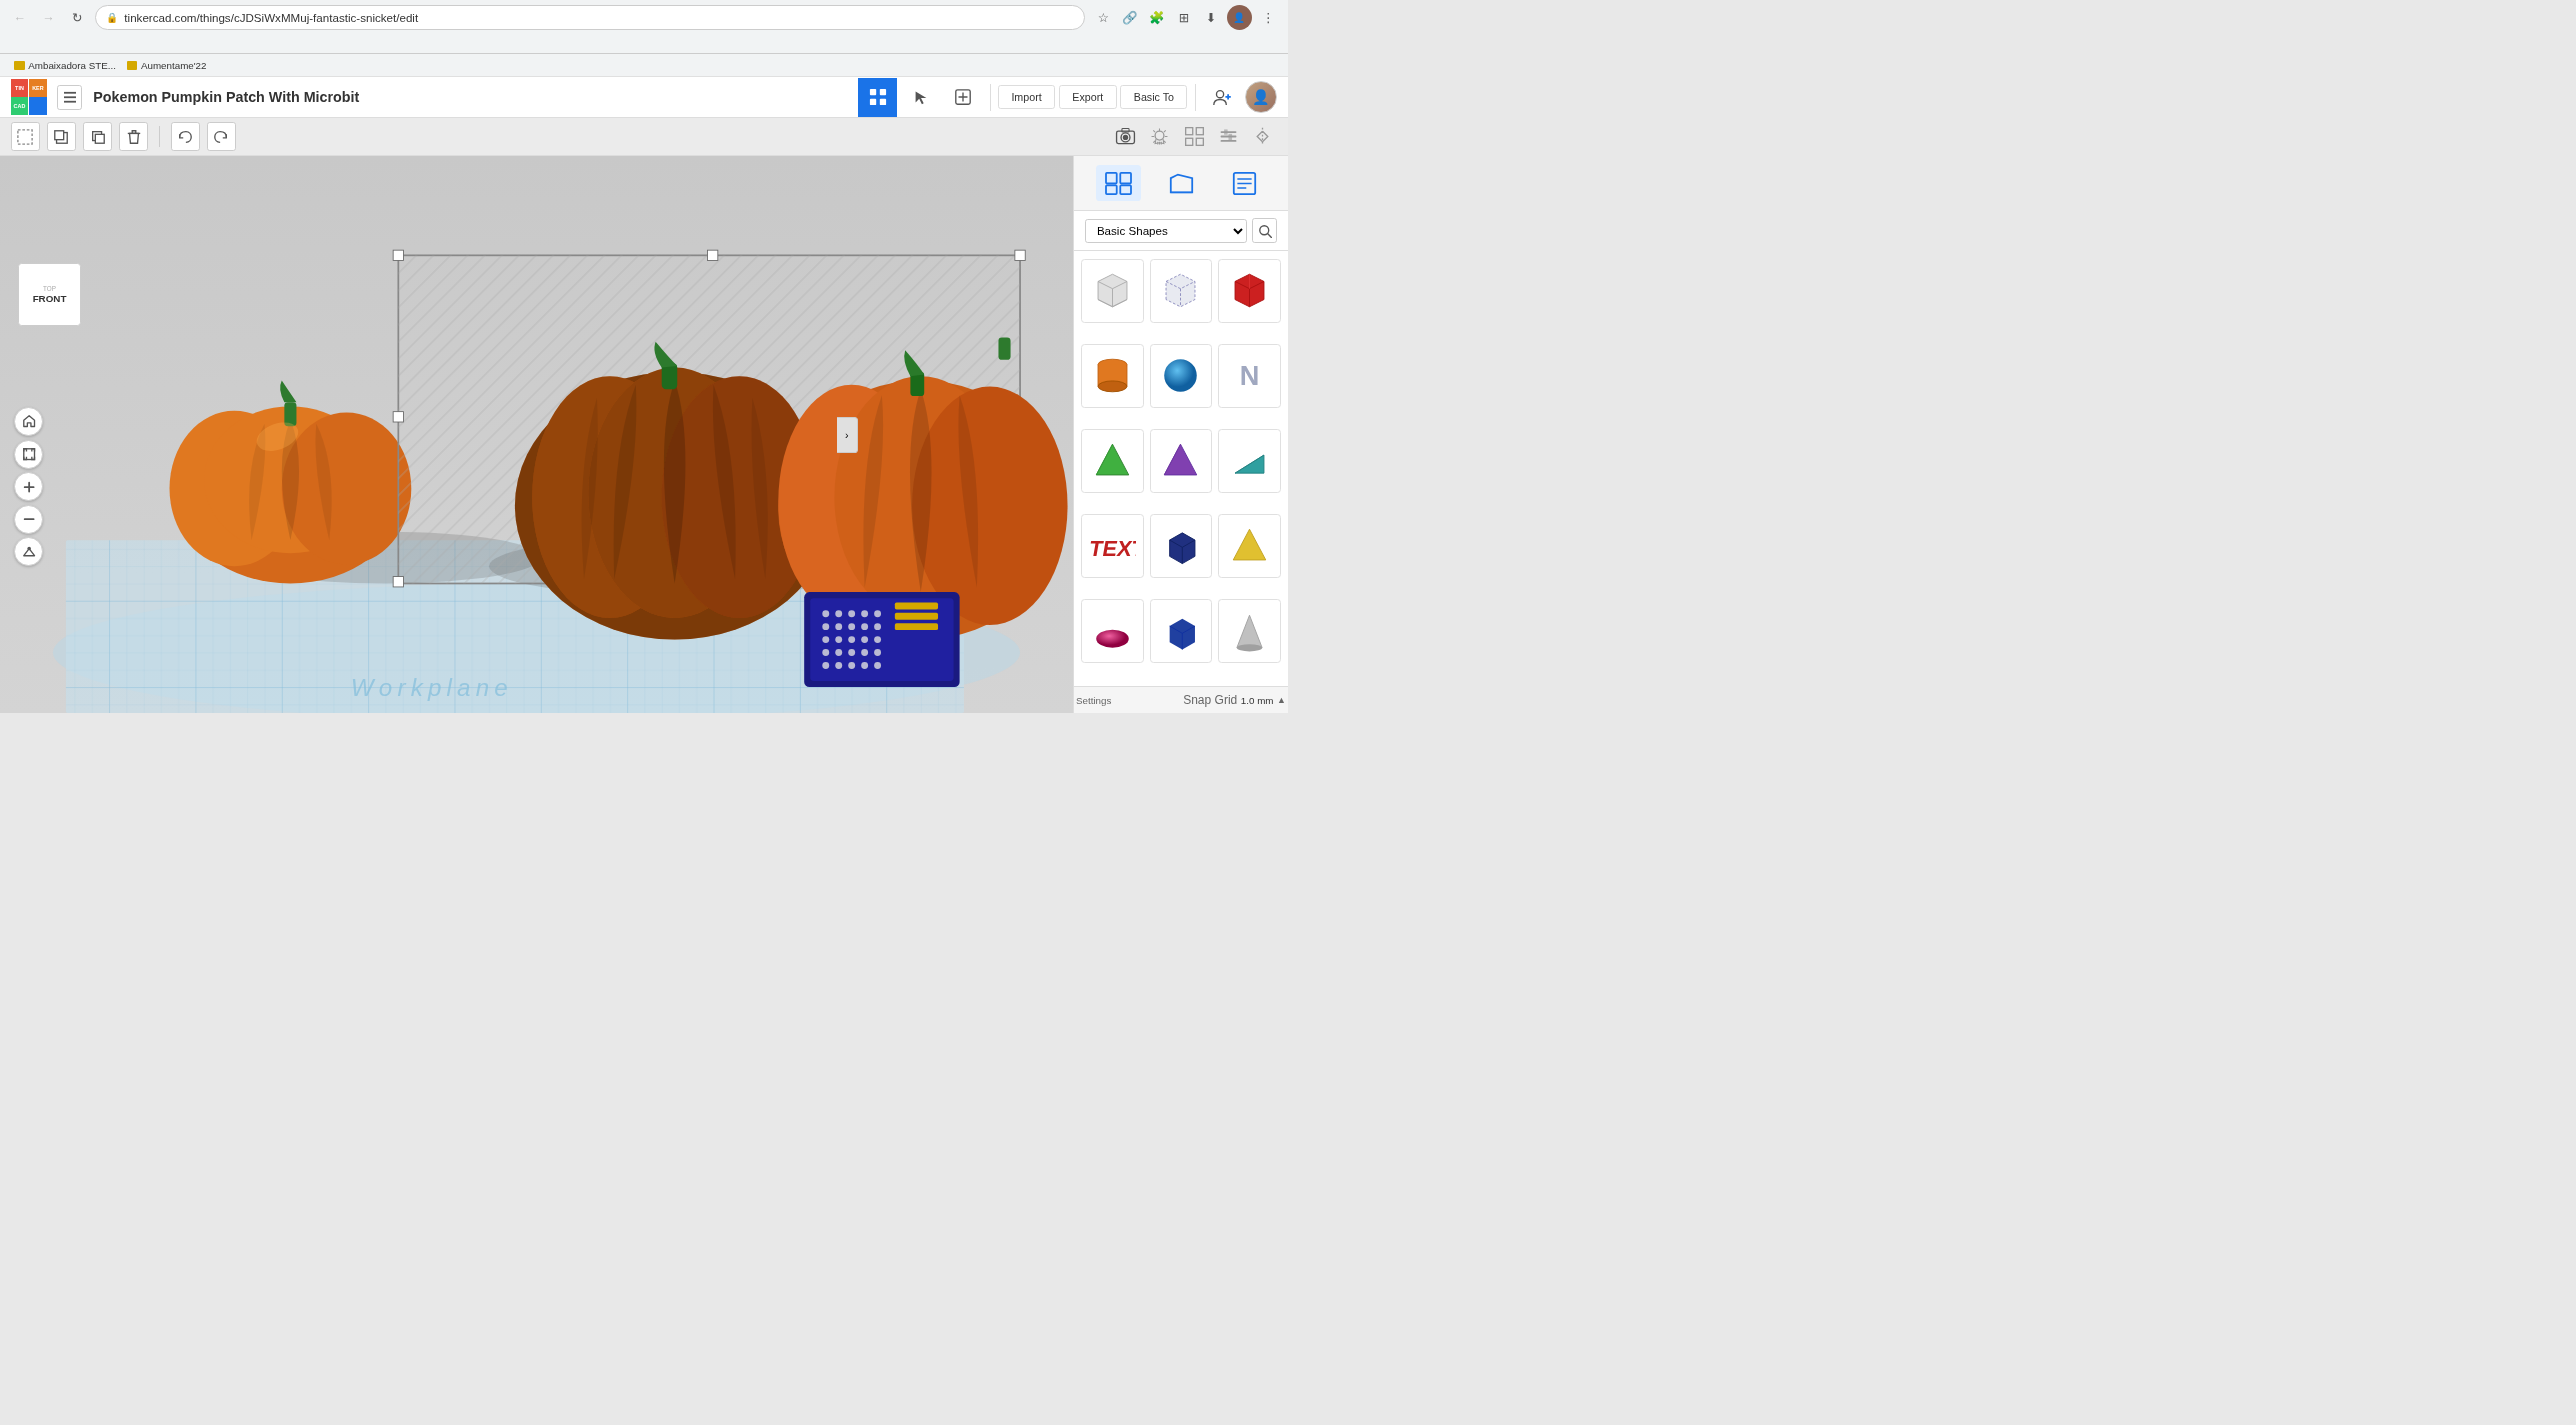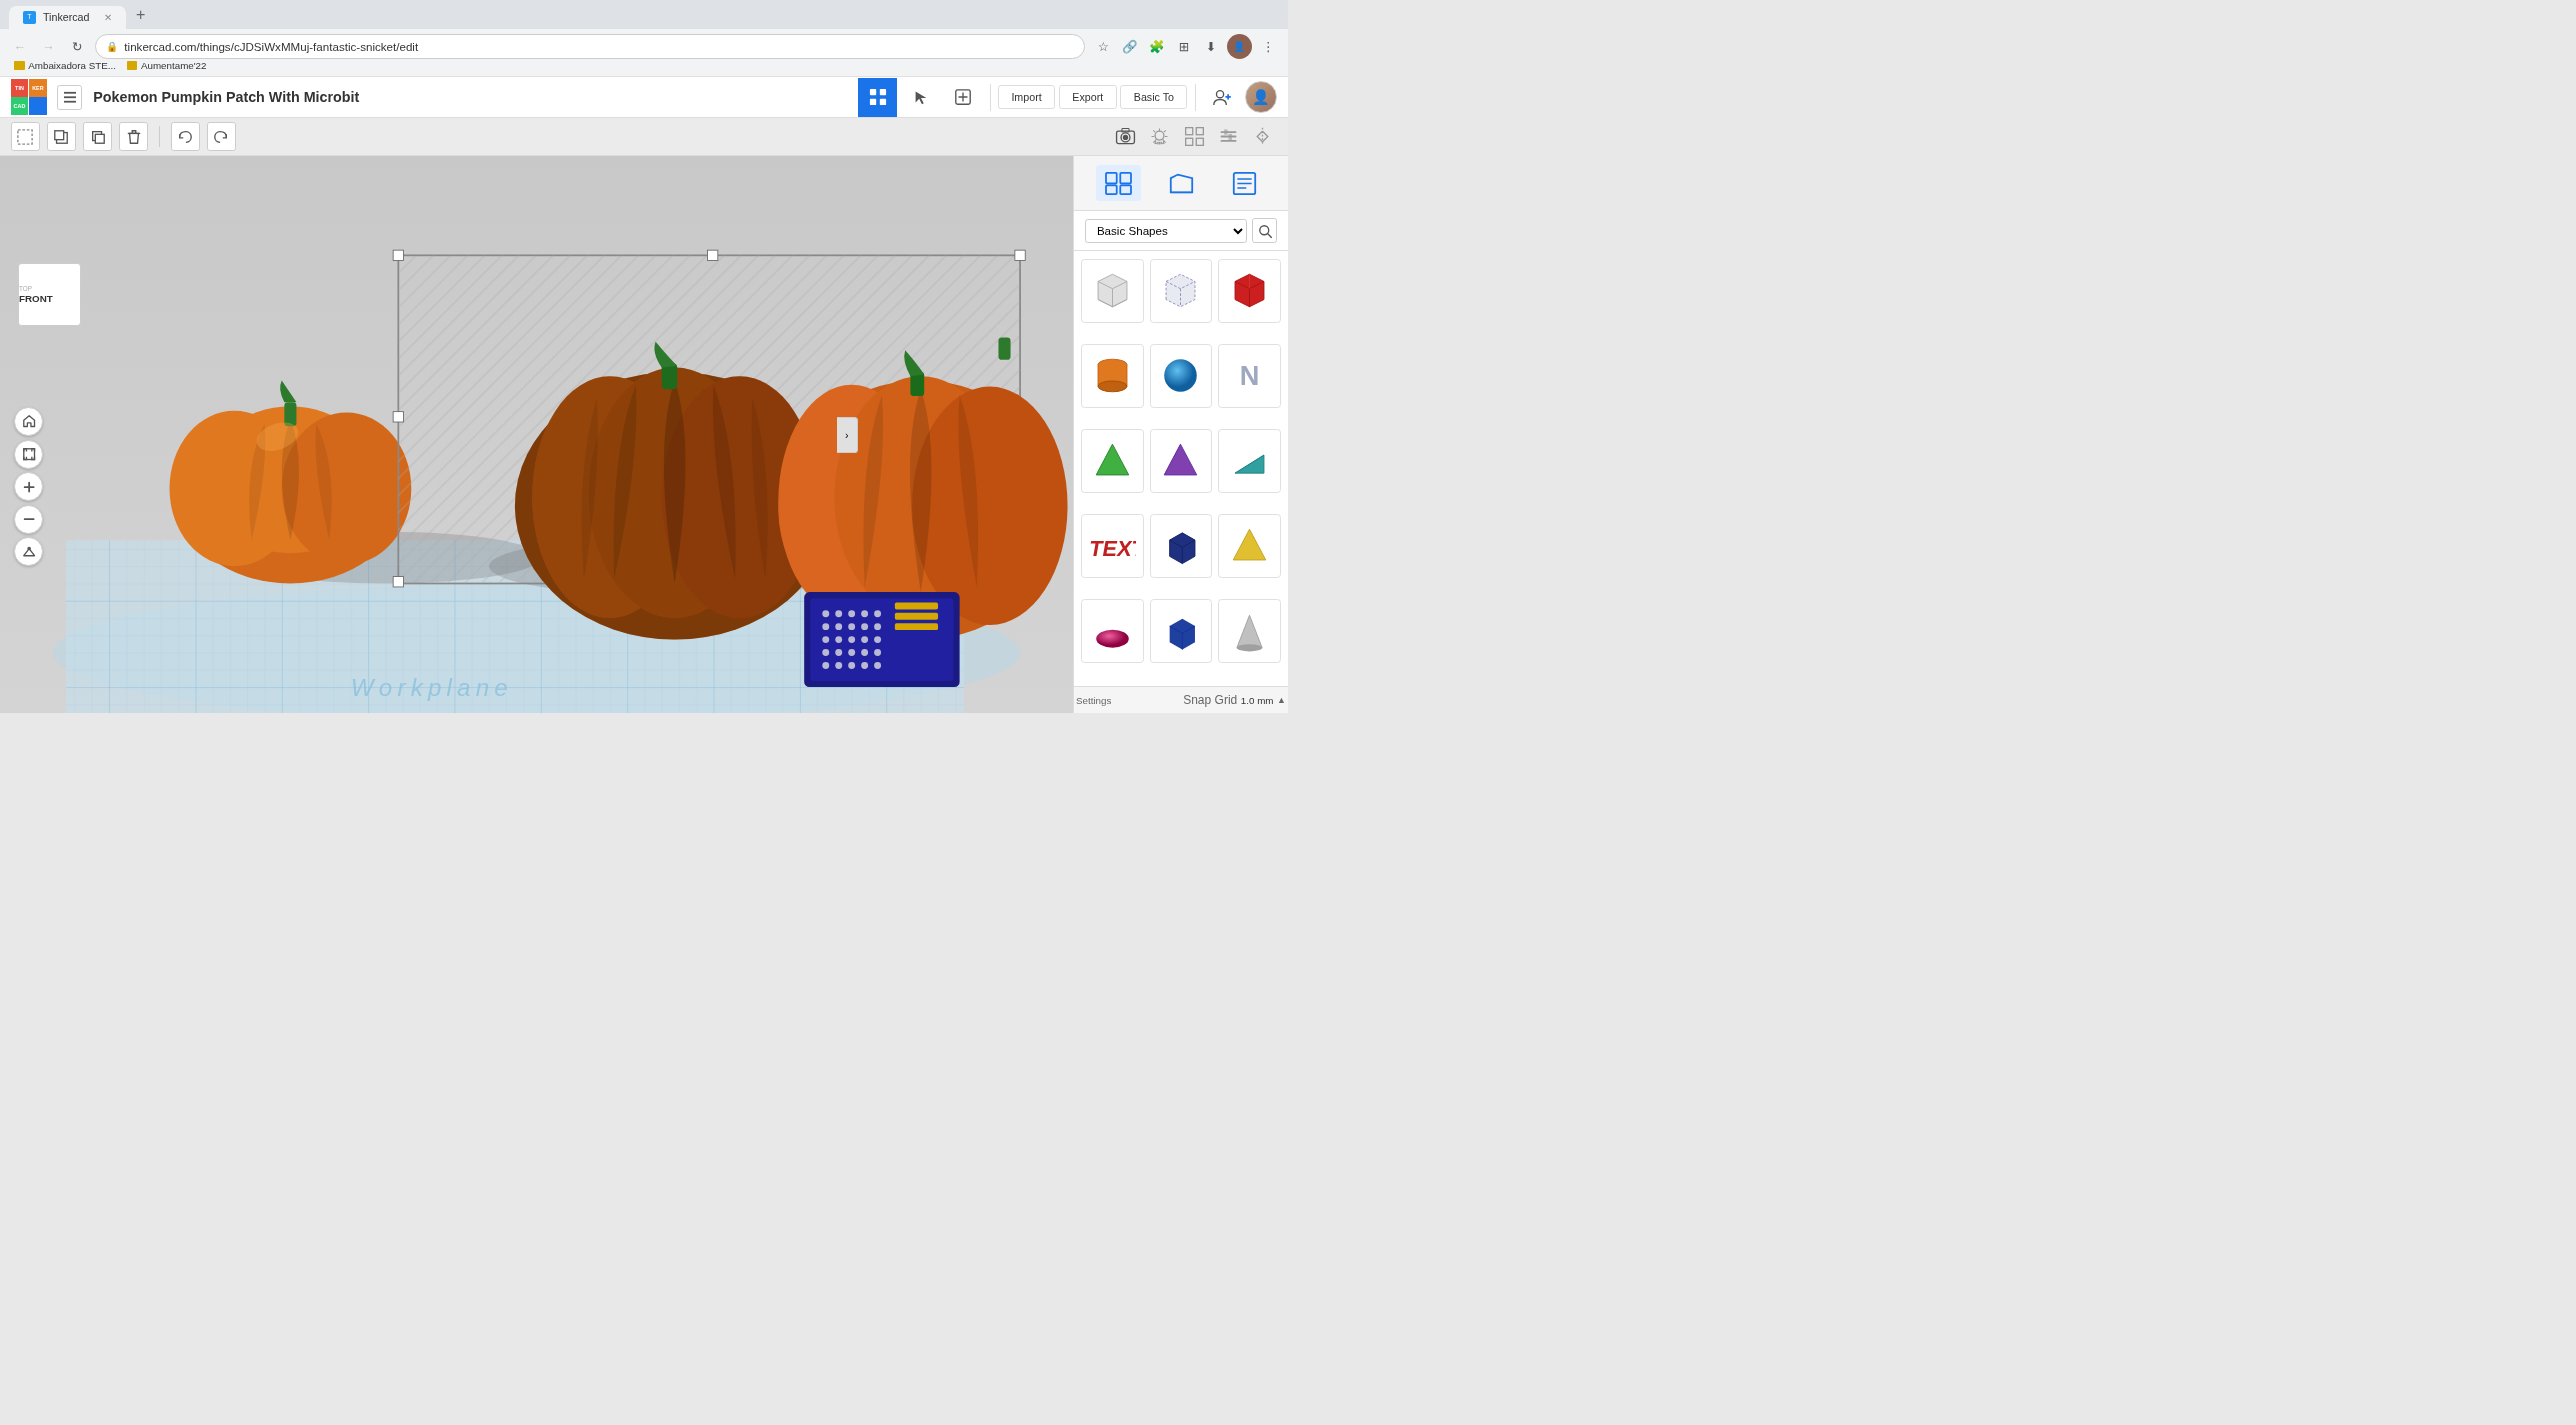--- a/index.html
+++ b/index.html
@@ -49,21 +49,21 @@
     .toolbar-right { display: flex; align-items: center; gap: 5.4px; }
     .toolbar-right-btn { width: 29px; height: 29px; border: 0.9px solid #ccc; background: white; border-radius: 2.7px; cursor: pointer; display: flex; align-items: center; justify-content: center; font-size: 11.6px; }
 
     
     .main-area { display: flex; flex: 1; overflow: hidden; }
 
     
     .viewport { flex: 1; position: relative; background: #d4d4d4; overflow: hidden; }
 
     
-    .front-label { position: absolute; top: 107px; left: 18px; width: 63px; height: 63px; background: white; border: 0.9px solid #ccc; border-radius: 3.6px; display: flex; flex-direction: column; align-items: flex-start; justify-content: center; font-size: 9px; color: #666; cursor: pointer; }
+    .front-label { position: absolute; top: 107px; left: 18px; width: 63px; height: 63px; background: white; border: 0.9px solid #ccc; border-radius: 3.6px; display: flex; flex-direction: column; align-items: center; justify-content: center; font-size: 9px; color: #666; cursor: pointer; }
 
     
     .nav-controls { position: absolute; left: 14.3px; top: 197px; display: flex; flex-direction: column; gap: 3.6px; }
     .nav-btn { width: 29px; height: 29px; background: white; border: 0.9px solid #ccc; border-radius: 50%; cursor: pointer; display: flex; align-items: center; justify-content: center; font-size: 12.5px; box-shadow: 0 0.9px 2.7px rgba(0,0,0,0.2); }
 
     
     .collapse-arrow { position: absolute; right: -12.5px; top: 50%; transform: translateY(-50%); width: 21.5px; height: 36px; background: #e0e0e0; border: 0.9px solid #ccc; border-left: none; border-radius: 0 3.6px 3.6px 0; cursor: pointer; display: flex; align-items: center; justify-content: center; font-size: 10.7px; z-index: 10; }
 
     
     .right-panel { width: 215px; background: #ffffff; border-left: 0.9px solid #ddd; display: flex; flex-direction: column; overflow: hidden; }
@@ -91,28 +91,20 @@
     
     .scene-bg { position: absolute; inset: 0; background: linear-gradient(180deg, #c8c8c8 0%, #d4d4d4 100%); }
 
     
     .pumpkins-container { position: absolute; inset: 0; margin-top: 13px; }
   </style>
 </head>
 <body>
 
 <div class="browser-chrome">
-  <div class="browser-tabs">
-    <div class="browser-tab">
-      <span style="width:12.5px;height:12.5px;display:inline-block;background:#2196F3;border-radius:1.8px;font-size:6.3px;color:white;text-align:center;line-height:12.5px;">T</span>
-      <span style="font-size:10.7px;color:#333;">Tinkercad</span>
-      <span style="margin-left:7.2px;cursor:pointer;color:#888;font-size:9.8px;">✕</span>
-    </div>
-    <div style="width:25px;height:25px;display:flex;align-items:center;justify-content:center;cursor:pointer;color:#666;font-size:16px;margin-bottom:1.8px;">+</div>
-  </div>
   <div class="browser-controls">
     <button class="browser-nav-btn disabled">←</button>
     <button class="browser-nav-btn disabled">→</button>
     <button class="browser-nav-btn">↻</button>
     <div class="address-bar">
       <span style="font-size:9.8px;">🔒</span>
       <span>tinkercad.com/things/cJDSiWxMMuj-fantastic-snicket/edit</span>
     </div>
     <div class="browser-actions">
       <button class="browser-action-btn">☆</button>

